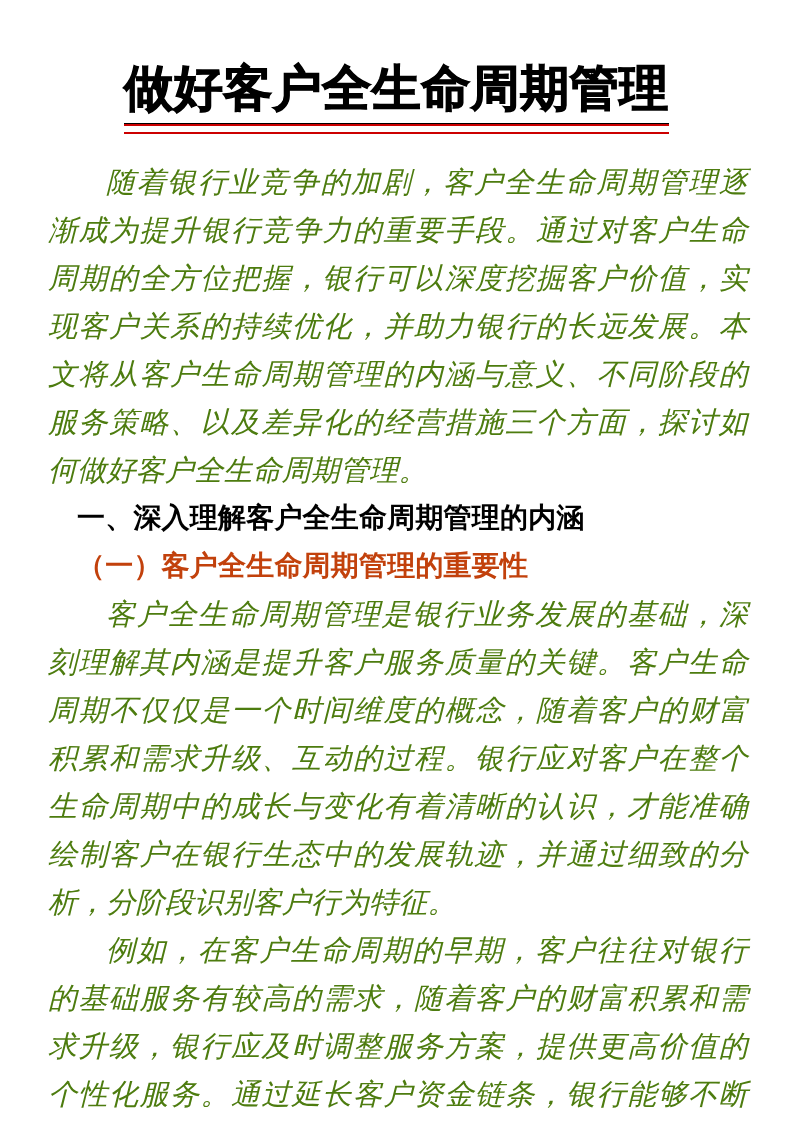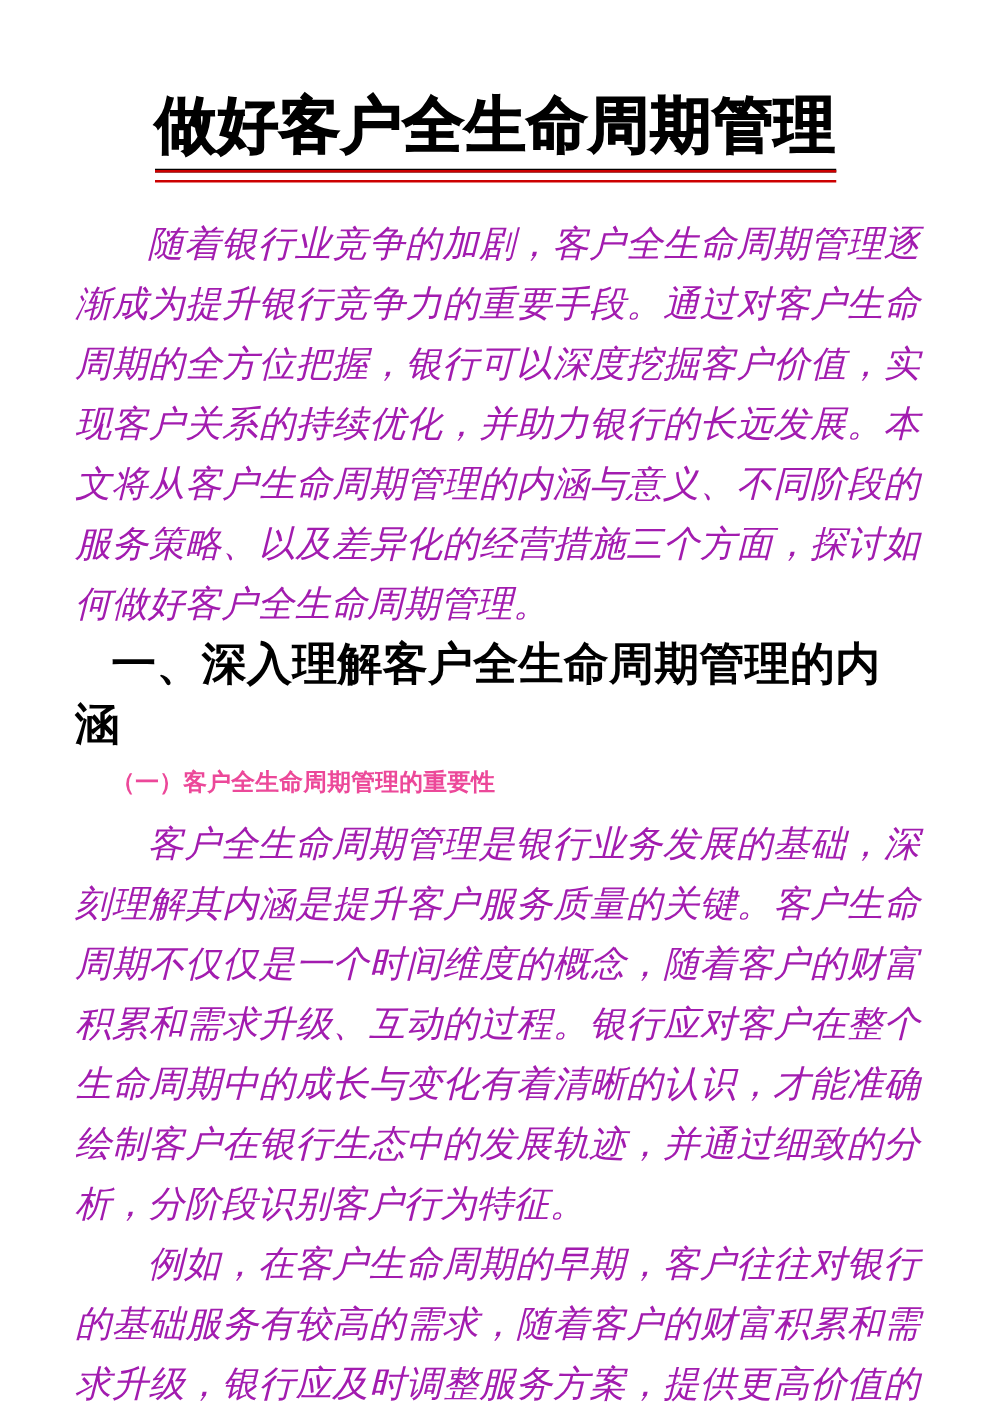--- a/index.html
+++ b/index.html
@@ -9,21 +9,21 @@
   }
 
   .page {
     position: relative;
     width: 793px;
     height: 1122px;
     background: #ffffff;
     margin: 0 auto;
     overflow: hidden;
     box-sizing: border-box;
-    padding: 16px;
+    padding: 4px;
   }
 
   
   .title-block {
     padding-top: 52px;
     text-align: center;
   }
 
   .title-line {
     display: block;
@@ -68,46 +68,46 @@
     margin-top: 26px;
     padding-left: 44px;
     padding-right: 41px;
   }
 
   p.para {
     margin: 0;
     font-family: "DejaVu Serif", "Liberation Serif", serif;
     font-size: 29px;
     line-height: 48px;
-    color: #a21caf;
+    color: #4d7c0f;
     text-align: justify;
     text-justify: inter-character;
     text-indent: 58px;
     letter-spacing: 0.2px;
     font-style: italic;
   }
 
   h2.heading {
     margin: 0;
-    font-family: Liberation Serif, serif;
-    font-size: 36px;
+    font-family: Liberation Sans, sans-serif;
+    font-size: 28px;
     line-height: 48px;
     font-weight: 700;
     color: #000000;
     text-indent: 29px;
     letter-spacing: 0.2px;
   }
 
   h3.subheading {
     margin: 0;
     font-family: Liberation Serif, serif;
-    font-size: 19px;
+    font-size: 28px;
     line-height: 48px;
     font-weight: 700;
-    color: #ec4899;
+    color: #c2410c;
     text-indent: 29px;
     letter-spacing: 0.2px;
   }
 </style>
 </head>
 <body>
 
 <div class="page">
 
   <div class="title-block">

